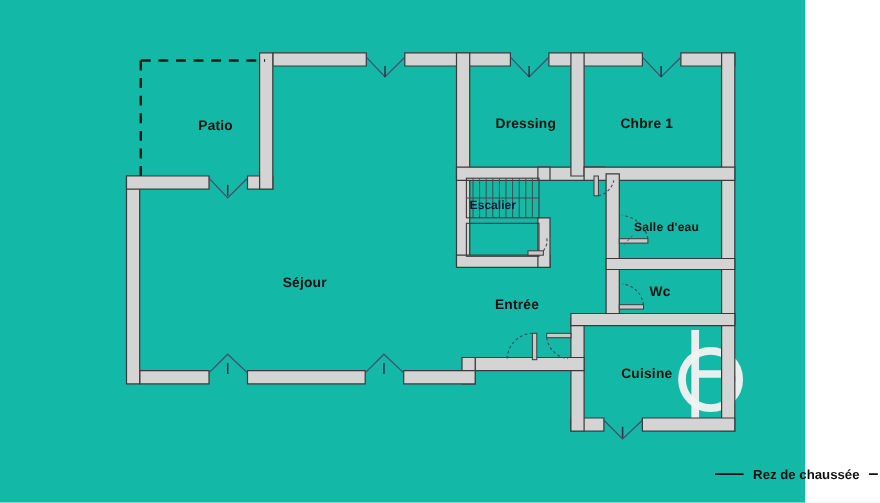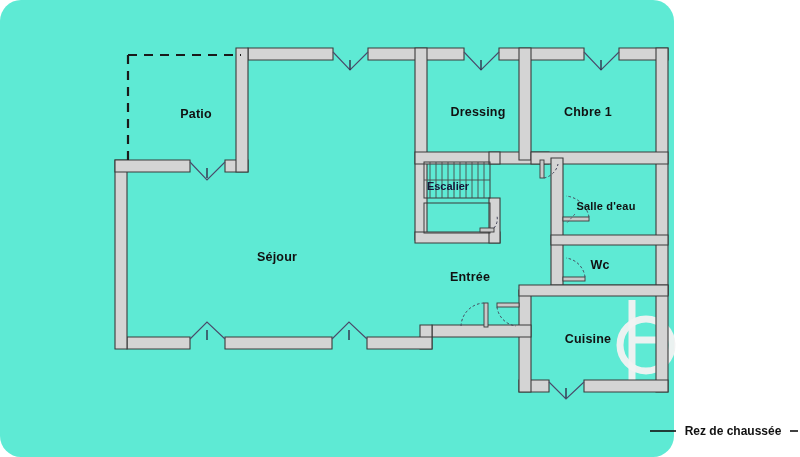--- a/index.html
+++ b/index.html
@@ -8,24 +8,23 @@
     background: #ffffff;
   }
   body {
     width: 800px;
     height: 457px;
     font-family: "Liberation Sans", sans-serif;
     overflow: hidden;
   }
   #plan-root {
     position: relative;
-    width: 674px;
+    width: 732px;
     height: 457px;
-    background: #5eead4;
-    border-radius: 21px;
+    background: #14b8a6;
   }
   svg#floorplan {
     display: block;
     width: 800px;
     height: 457px;
   }
   .room-label {
     font-family: "Liberation Sans", sans-serif;
     font-weight: bold;
     font-size: 12.5px;

